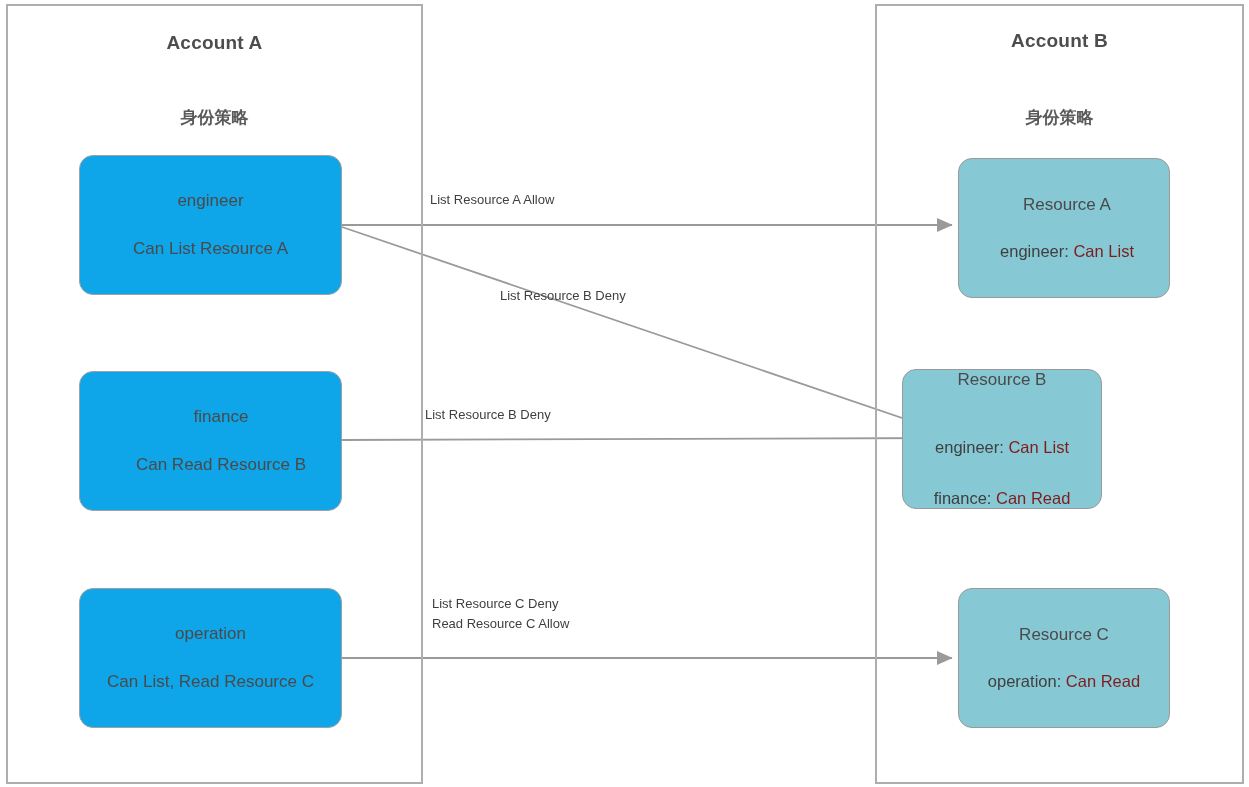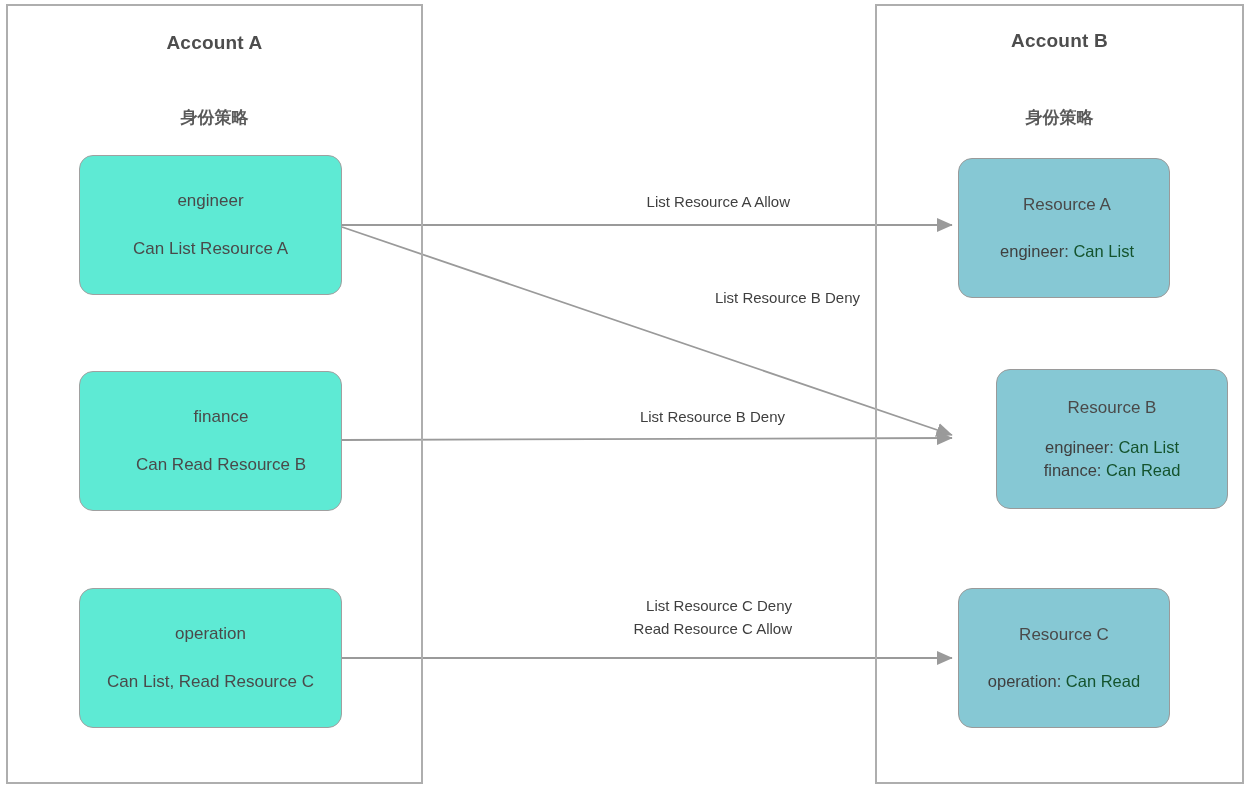--- a/index.html
+++ b/index.html
@@ -60,21 +60,21 @@
     border-radius: 14px;
     border: 1.4px solid #a5a5a5;
     display: flex;
     flex-direction: column;
     align-items: center;
     justify-content: center;
     text-align: center;
     line-height: 1.28;
   }
   .node.identity {
-    background: #5eead4;
+    background: #0ea5e9;
     border-color: #a0a0a0;
   }
   .node.resource {
     background: #86c8d4;
     border-color: #9a9a9a;
   }
   .node-title {
     font-size: 17px;
     color: #4a4a4a;
   }
@@ -85,49 +85,49 @@
   .identity .node-title { margin-bottom: 26px; }
   .resource .node-title { margin-bottom: 26px; }
 
   .perm-line {
     font-size: 16.5px;
     color: #3f3f3f;
     white-space: nowrap;
   }
   .perm-line + .perm-line { margin-top: 2px; }
   .perm-key { color: #3f3f3f; }
-  .perm-val { color: #14532d; }
+  .perm-val { color: #7f1d1d; }
 
   
   #node-engineer  { left: 79px; top: 155px; width: 263px; height: 140px; }
   #node-finance   { left: 79px; top: 371px; width: 263px; height: 140px; padding-left: 21px; }
   #node-operation { left: 79px; top: 588px; width: 263px; height: 140px; }
 
   
   #node-resource-a { left: 958px; top: 158px; width: 212px; height: 140px; padding-left: 6px; }
-  #node-resource-b { left: 996px; top: 369px; width: 232px; height: 140px; }
+  #node-resource-b { left: 902px; top: 369px; width: 200px; height: 140px; gap: 28px; }
   #node-resource-c { left: 958px; top: 588px; width: 212px; height: 140px; }
 
   #node-resource-b .node-title { margin-bottom: 18px; }
 
   
   #edges {
     position: absolute;
     left: 0; top: 0;
     width: 1249px;
     height: 787px;
     pointer-events: none;
   }
 
   .edge-label {
     position: absolute;
-    font-size: 15px;
+    font-size: 13px;
     color: #3f3f3f;
     white-space: pre;
-    text-align: right;
+    text-align: left;
     line-height: 1.55;
   }
   #label-e1 { left: 430px; top: 190px; width: 360px; }
   #label-e2 { left: 500px; top: 286px; width: 360px; }
   #label-e3 { left: 425px; top: 405px; width: 360px; }
   #label-e4 { left: 432px; top: 594px; width: 360px; }
 </style>
 </head>
 <body>
 

